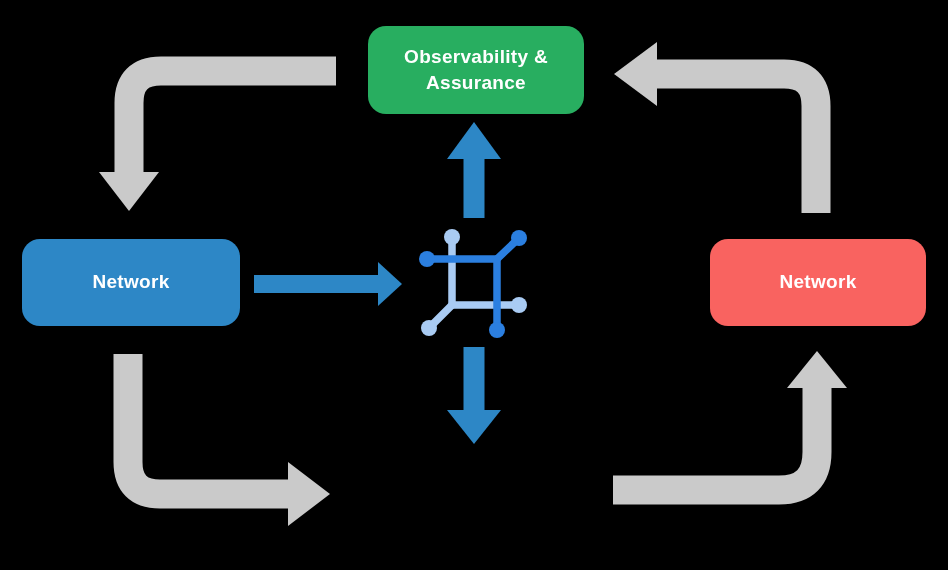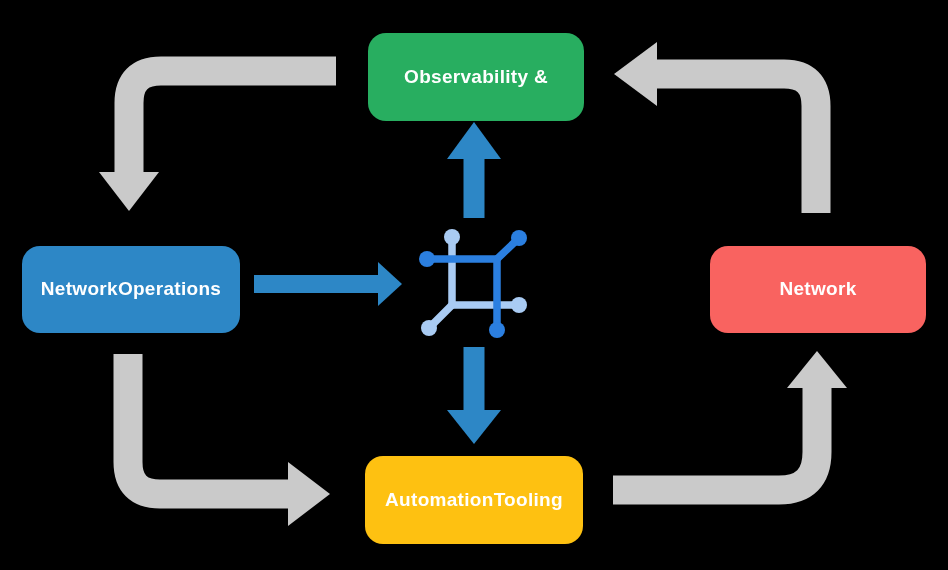--- a/index.html
+++ b/index.html
@@ -3,22 +3,22 @@
 <meta charset="utf-8">
 <style>
   html,body{margin:0;padding:0;background:#000;}
   .stage{
     position:relative;width:948px;height:570px;background:#000;
     overflow:hidden;font-family:"Liberation Sans","DejaVu Sans",sans-serif;
   }
   .layer{position:absolute;left:0;top:0;width:948px;height:570px;}
   .node{
     position:absolute;border-radius:18px;color:#fff;
-    display:flex;flex-direction:row;align-items:center;justify-content:center;
-    font-size:19px;font-weight:bold;letter-spacing:.3px;line-height:1.38;text-align:center;margin-top:7px;
+    display:flex;flex-direction:column;align-items:center;justify-content:center;
+    font-size:19px;font-weight:bold;letter-spacing:.3px;line-height:1.38;text-align:center;
   }
   .node-green{left:368px;top:26px;width:216px;height:88px;}
   .node-blue{left:22px;top:239px;width:218px;height:87px;}
   .node-red{left:710px;top:239px;width:216px;height:87px;}
   .node-yellow{left:365px;top:449px;width:218px;height:88px;}
 </style>
 </head>
 <body>
 
 <div class="stage">
@@ -77,29 +77,25 @@
       <g stroke="none" fill="#2B7FE0">
         <circle cx="12" cy="34" r="8"></circle>
         <circle cx="104" cy="13" r="8"></circle>
         <circle cx="82" cy="105" r="8"></circle>
       </g>
     </g>
   </svg>
 
   <div class="node node-green" style="background: rgb(40, 174, 96);">
     <span>Observability &amp;</span>
+    <span>Assurance</span>
   </div>
 
   <div class="node node-blue" style="background: rgb(45, 135, 198);">
     <span>Network</span>
-    <span>Operations</span>
   </div>
 
   <div class="node node-red" style="background: rgb(249, 99, 96);">
     <span>Network</span>
   </div>
 
-  <div class="node node-yellow" style="background: rgb(254, 193, 17);">
-    <span>Automation</span>
-    <span>Tooling</span>
-  </div>
 
 </div>
 
 </body></html>

